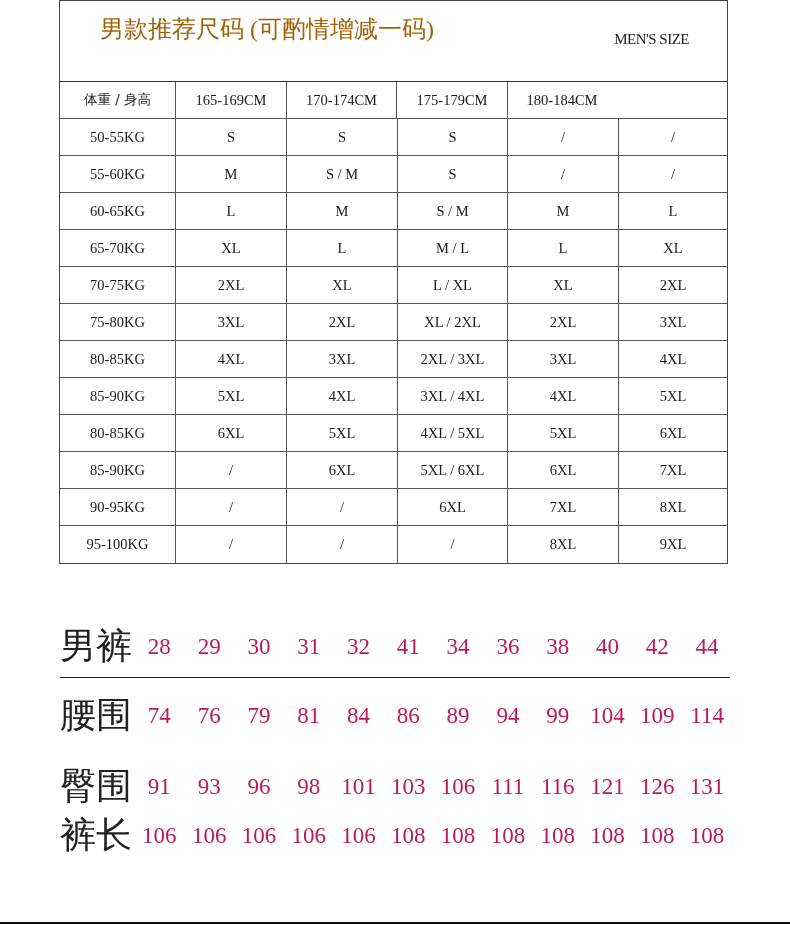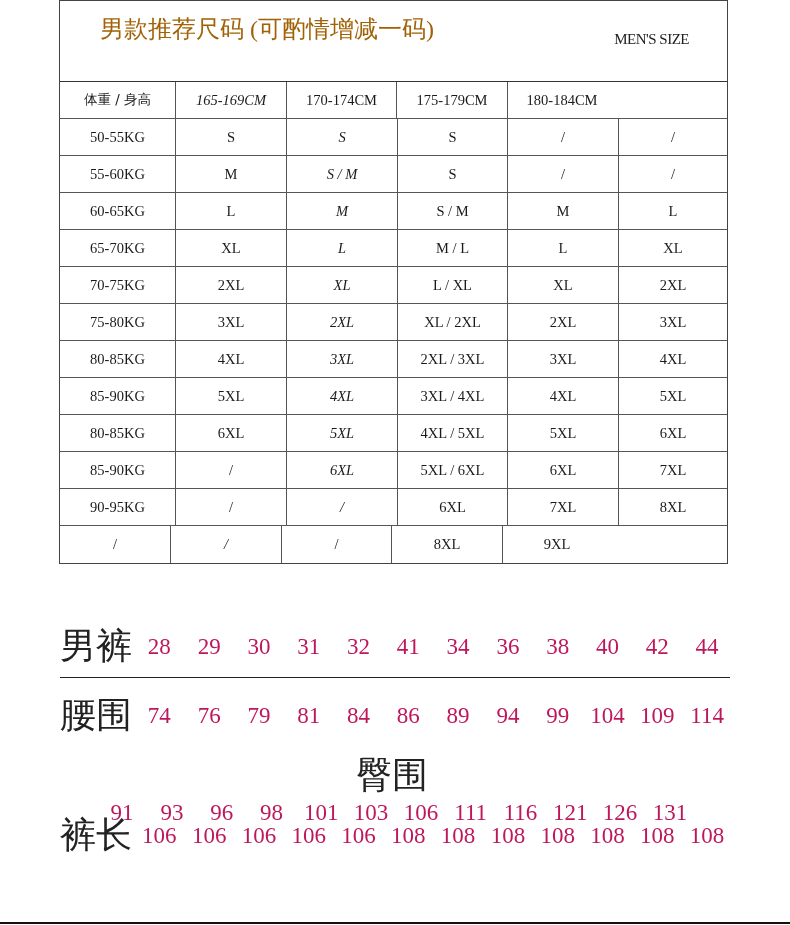--- a/index.html
+++ b/index.html
@@ -21,32 +21,32 @@
     position: absolute; right: 38px; top: 30px; font-size: 15px; letter-spacing: -0.5px; color: #222;
   }
   .grid-row { display: flex; height: 37px; border-bottom: 1px solid #555; box-sizing: border-box; }
   .grid-row:last-child { border-bottom: none; }
   .cell {
     display: flex; align-items: center; justify-content: center;
     font-size: 14.5px; box-sizing: border-box; border-right: 1px solid #555;
     white-space: nowrap;
   }
   .cell:last-child { border-right: none; }
-  .c0 { width: 116px; } .c1 { width: 111px; } .c2 { width: 111px; font-style: italic; }
+  .c0 { width: 116px; } .c1 { width: 111px; } .c2 { width: 111px; }
   .c3 { width: 110px; } .c4 { width: 111px; } .c5 { width: 108px; }
   .corner { font-size: 13.5px; }
 
   .pants { position: absolute; left: 60px; top: 620px; width: 672px; }
   .prow { display: flex; align-items: center; position: absolute; left: 0; width: 672px; }
   .plabel { width: 80px; font-size: 36px; color: #222; }
   .pvals { display: flex; flex: 1; }
   .pv { width: 49.8px; text-align: center; font-size: 23px; color: #be185d; }
   .prow.r0 { top: 2px; }
   .prow.r1 { top: 71px; }
-  .prow.r2 { top: 131px; flex-direction: column; }
+  .prow.r2 { top: 142px; }
   .prow.r3 { top: 191px; }
   .pdivider { position: absolute; left: 0; top: 57px; width: 670px; height: 1px; background: #222; }
   .bottom-line { position: absolute; left: 0; top: 922px; width: 790px; height: 2px; background: #111; }
 </style>
 </head>
 <body>
 
 <div class="size-table">
   <div class="title-row">
     <span class="title-cn serif">男款推荐尺码 (可酌情增减一码)</span>
@@ -142,20 +142,21 @@
       </div>
       <div class="grid-row">
         <div class="cell c0 serif">90-95KG</div>
         <div class="cell c1 serif">/</div>
         <div class="cell c2 serif">/</div>
         <div class="cell c3 serif">6XL</div>
         <div class="cell c4 serif">7XL</div>
         <div class="cell c5 serif">8XL</div>
       </div>
       <div class="grid-row">
+        <div class="cell c0 serif">95-100KG</div>
         <div class="cell c1 serif">/</div>
         <div class="cell c2 serif">/</div>
         <div class="cell c3 serif">/</div>
         <div class="cell c4 serif">8XL</div>
         <div class="cell c5 serif">9XL</div>
       </div>
     </div>
 </div>
 
 <div class="pants serif">

